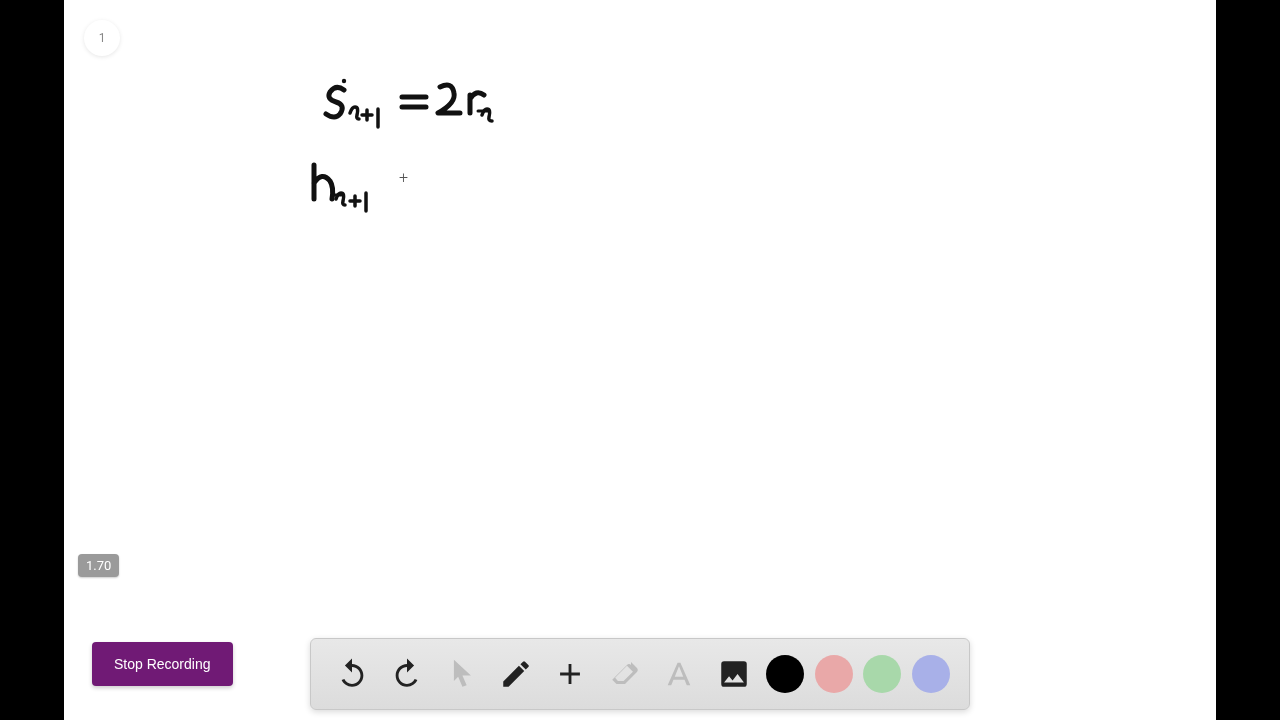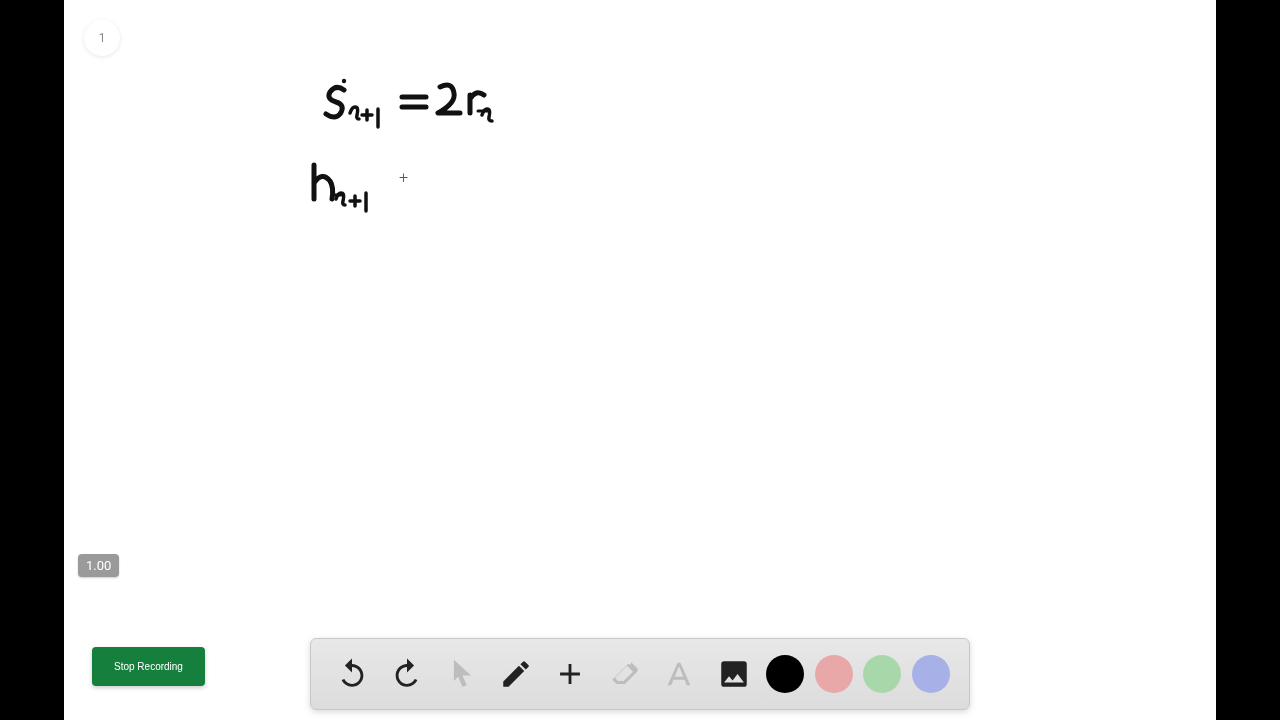--- a/index.html
+++ b/index.html
@@ -14,22 +14,22 @@
     font-size: 12px; color: #888;
   }
   .zoom-badge {
     position: absolute; left: 14px; top: 554px;
     background: #9a9a9a; color: #fff; font-size: 13px;
     padding: 4px 8px; border-radius: 4px;
     box-shadow: 0 1px 2px rgba(0,0,0,0.2);
   }
   .stop-btn {
     position: absolute; left: 28px; bottom: 34px;
-    background: #15803d; color: #fff; border: none;
-    padding: 14px 22px; font-size: 10px; border-radius: 4px;
+    background: #701a75; color: #fff; border: none;
+    padding: 14px 22px; font-size: 14px; border-radius: 4px;
     cursor: pointer; box-shadow: 0 2px 4px rgba(0,0,0,0.2);
   }
   .toolbar {
     position: absolute; left: 50%; transform: translateX(-50%);
     bottom: 10px; width: 660px; height: 72px;
     background: linear-gradient(#e8e8e8,#dcdcdc);
     border: 1px solid #c8c8c8; border-radius: 6px;
     display: flex; align-items: center; justify-content: space-around;
     padding: 0 14px;
     box-shadow: 0 2px 6px rgba(0,0,0,0.15);
@@ -73,21 +73,21 @@
       <path d="M82 124 q2 -6 5 -6 q4 0 2 8 q-1 4 2 4" stroke-width="3.5"></path>
       <path d="M78 120 h9" stroke-width="3"></path>
       <path d="M96 126 h10 M101 121 v10" stroke-width="3.5"></path>
       <path d="M112 118 q0 14 0 18" stroke-width="3.5"></path>
     </g>
   </svg>
 
   <div class="cursor-plus" style="left:335px; top:168px;">+</div>
 
   <div class="zoom-badge">
-    <span>1.00</span>
+    <span>1.70</span>
   </div>
 
   <button class="stop-btn">
     <span>Stop Recording</span>
   </button>
 
   <div class="toolbar">
     <div class="tool">
       <svg viewBox="0 0 24 24">
           <path fill="#222" d="M12 5V1L7 6l5 5V7c3.3 0 6 2.7 6 6s-2.7 6-6 6c-2.4 0-4.5-1.4-5.4-3.5l-1.9.8C5.9 19.1 8.7 21 12 21c4.4 0 8-3.6 8-8s-3.6-8-8-8z"></path>

